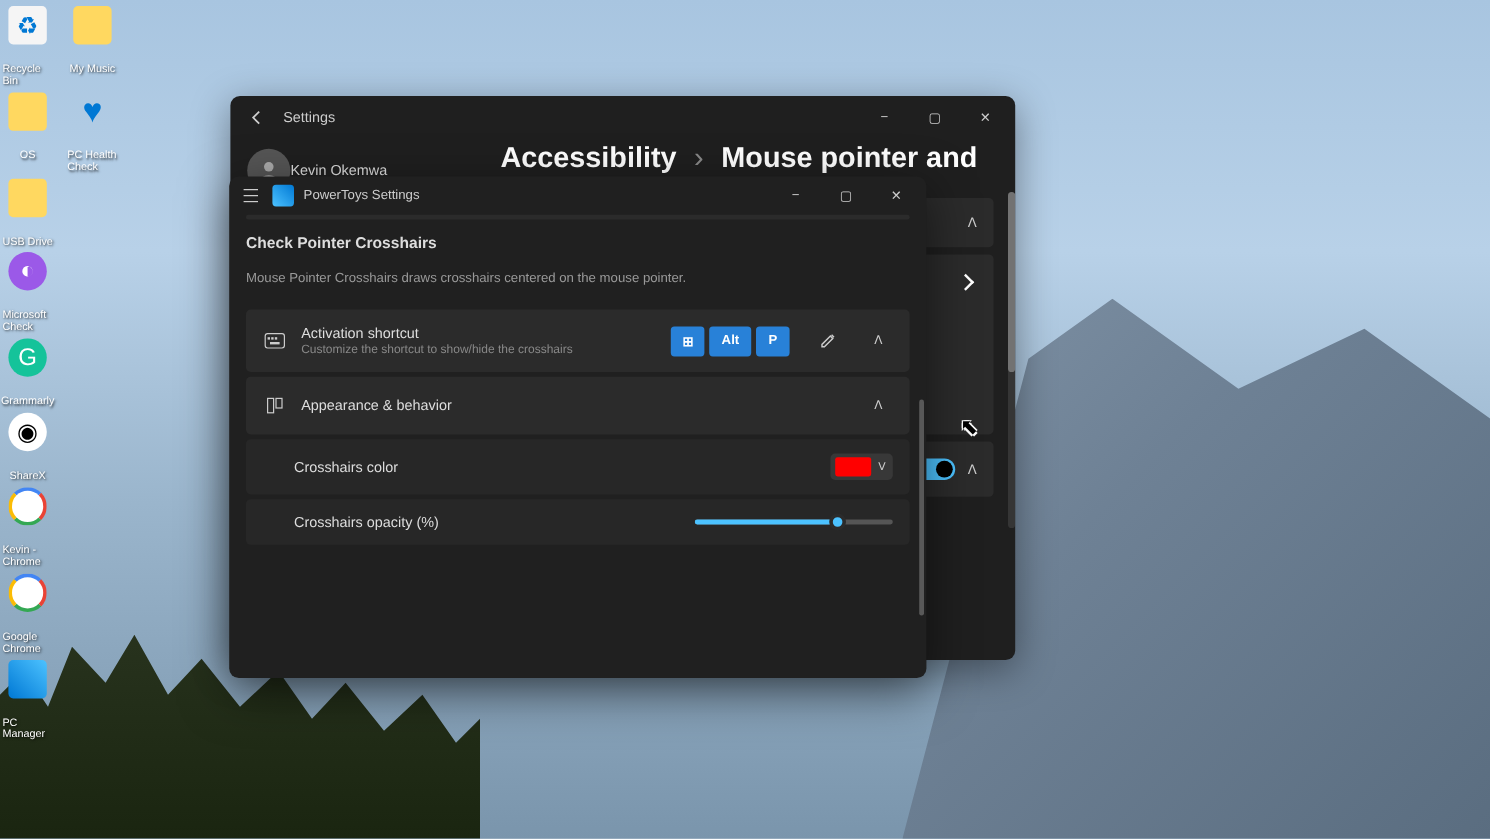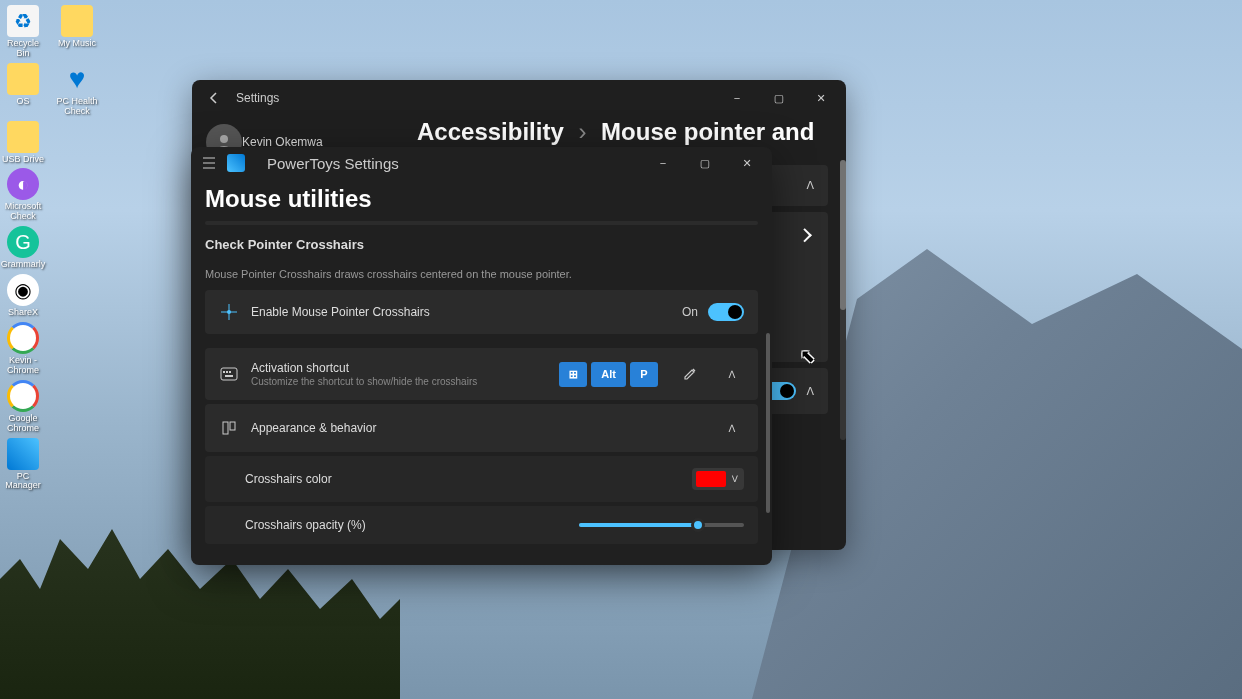--- a/index.html
+++ b/index.html
@@ -16,21 +16,21 @@
     .trees {
       position: absolute; left: 0; bottom: 0; width: 400px; height: 200px;
       background: linear-gradient(180deg, #2a3520 0%, #1a2510 100%);
       clip-path: polygon(0% 100%, 0% 40%, 5% 30%, 10% 45%, 15% 20%, 22% 35%, 28% 15%, 35% 40%, 42% 25%, 50% 45%, 58% 30%, 65% 50%, 72% 35%, 80% 55%, 88% 40%, 95% 60%, 100% 50%, 100% 100%);
     }
     
     .desktop-icons { position: absolute; top: 5px; left: 2px; display: flex; flex-direction: column; gap: 4px; }
     .icon-col { display: flex; gap: 12px; }
     .desktop-icon { width: 42px; display: flex; flex-direction: column; align-items: center; cursor: pointer; }
     .desktop-icon .ico { width: 32px; height: 32px; border-radius: 4px; display: flex; align-items: center; justify-content: center; font-size: 20px; }
-    .desktop-icon .lbl { font-size: 9px; color: #fff; text-shadow: 1px 1px 2px rgba(0,0,0,0.8); text-align: center; margin-top: 2px; line-height: 1.1; }
+    .desktop-icon .lbl { font-size: 9px; color: #fff; text-shadow: 1px 1px 2px rgba(0,0,0,0.8); margin-top: 16px; line-height: 1.1; }
     .ico.bin { background: #f5f5f5; color: #0078d4; }
     .ico.folder { background: #ffd860; }
     .ico.heart { background: transparent; color: #0078d4; font-size: 28px; }
     .ico.loop { background: #9b59e8; color: #fff; border-radius: 50%; }
     .ico.gram { background: #15c39a; color: #fff; border-radius: 50%; }
     .ico.sharex { background: #fff; border-radius: 50%; }
     .ico.chrome { background: #fff; border-radius: 50%; border: 3px solid #4285f4; border-right-color: #ea4335; border-bottom-color: #34a853; border-left-color: #fbbc05; }
     .ico.pcmgr { background: linear-gradient(45deg, #0078d4, #4cc2ff); }
 
     .settings-window {
@@ -61,21 +61,21 @@
     .cursor-arrow { position: absolute; left: 800px; top: 345px; font-size: 18px; color: #000; text-shadow: 1px 1px 0 #fff, -1px -1px 0 #fff, 1px -1px 0 #fff, -1px 1px 0 #fff; }
 
     .powertoys-window {
       position: absolute; left: 191px; top: 147px; width: 581px; height: 418px;
       background: #202020; border-radius: 8px; color: #fff;
       box-shadow: 0 12px 40px rgba(0,0,0,0.5);
     }
     .pt-titlebar { height: 32px; display: flex; align-items: center; padding: 0 4px; }
     .pt-hamburger { width: 28px; height: 28px; display: flex; align-items: center; justify-content: center; cursor: pointer; }
     .pt-logo { width: 18px; height: 18px; margin-left: 4px; background: linear-gradient(45deg, #4cc2ff, #0078d4); border-radius: 3px; }
-    .pt-title { font-size: 15px; margin-left: 22px; color: #ccc; }
+    .pt-title { font-size: 11px; margin-left: 8px; color: #ccc; }
     .pt-heading { font-size: 24px; font-weight: 600; padding: 6px 14px 8px; }
     .pt-divider { height: 4px; background: #2b2b2b; margin: 0 14px; border-radius: 2px; }
     .pt-content { padding: 12px 14px; overflow-y: auto; height: 340px; }
     .pt-section-title { font-size: 13px; font-weight: 600; color: #ddd; }
     .pt-section-desc { font-size: 11px; color: #999; margin-top: 16px; margin-bottom: 10px; }
     .pt-card { background: #2b2b2b; border-radius: 4px; margin-bottom: 4px; padding: 12px 14px; display: flex; align-items: center; gap: 12px; }
     .pt-card.sub { background: #272727; }
     .pt-icon { width: 20px; height: 20px; display: flex; align-items: center; justify-content: center; color: #4cc2ff; flex-shrink: 0; }
     .pt-card-body { flex: 1; }
     .pt-card-title { font-size: 12px; color: #ddd; }
@@ -227,41 +227,25 @@
         </svg>
     </div>
     <div class="pt-logo"></div>
     <div class="pt-title">PowerToys Settings</div>
     <div class="win-controls">
       <div class="win-btn">−</div>
       <div class="win-btn">▢</div>
       <div class="win-btn close">✕</div>
     </div>
   </div>
-  <div class="pt-heading">Mouse utilities</div>
   <div class="pt-divider"></div>
   <div class="pt-content">
     <div class="pt-section-title">Check Pointer Crosshairs</div>
     <div class="pt-section-desc">Mouse Pointer Crosshairs draws crosshairs centered on the mouse pointer.</div>
 
-    <div class="pt-card">
-      <div class="pt-icon">
-        <svg width="18" height="18" viewBox="0 0 18 18">
-            <path d="M9 1v16M1 9h16" stroke="#4cc2ff" stroke-width="1"></path>
-            <circle cx="9" cy="9" r="2" fill="#4cc2ff"></circle>
-          </svg>
-      </div>
-      <div class="pt-card-body">
-        <div class="pt-card-title">Enable Mouse Pointer Crosshairs</div>
-      </div>
-      <div class="pt-toggle-wrap">
-        <span class="pt-toggle-label">On</span>
-        <div class="toggle on"></div>
-      </div>
-    </div>
 
     <div style="height:10px;"></div>
 
     <div class="pt-card">
       <div class="pt-icon" style="color:#ccc;">
         <svg width="18" height="14" viewBox="0 0 18 14">
             <rect x="1" y="1" width="16" height="12" rx="2" stroke="#ccc" fill="none"></rect>
             <rect x="3" y="4" width="2" height="2" fill="#ccc"></rect>
             <rect x="6" y="4" width="2" height="2" fill="#ccc"></rect>
             <rect x="9" y="4" width="2" height="2" fill="#ccc"></rect>

